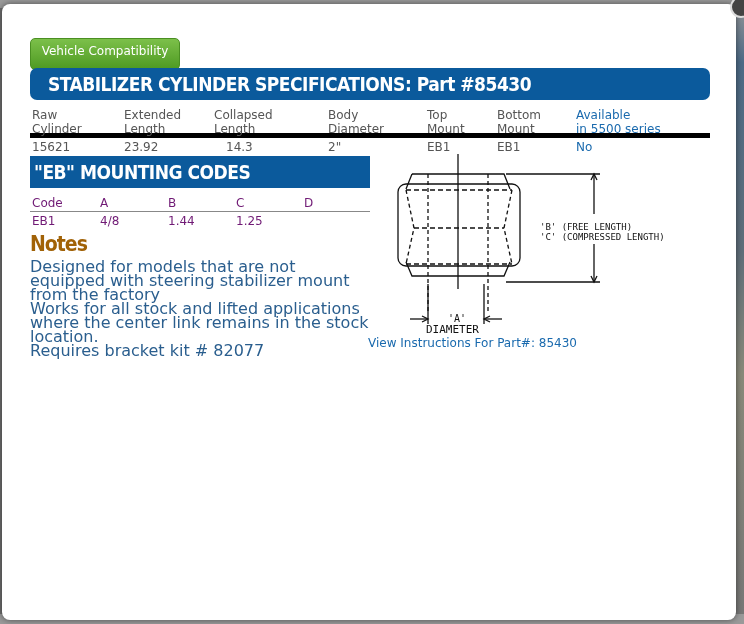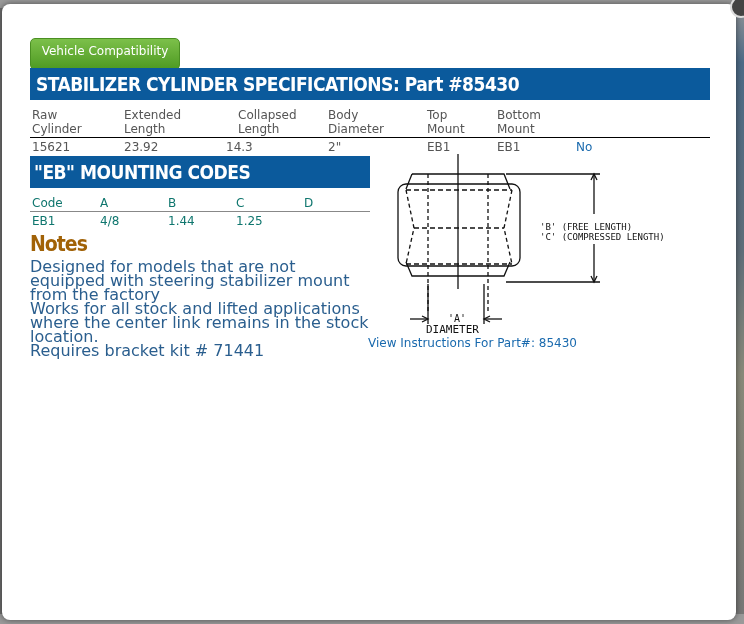--- a/index.html
+++ b/index.html
@@ -5,29 +5,29 @@
     * { box-sizing: border-box; margin: 0; padding: 0; }
     html, body { width: 744px; height: 624px; overflow: hidden; }
     body { background: #6f6f6f; font-family: "DejaVu Sans", sans-serif; position: relative; }
     .bg-strip-top { position: absolute; left: 0; top: 0; width: 744px; height: 8px; background: #9a9a9a; }
     .bg-right { position: absolute; right: 0; top: 0; width: 14px; height: 624px; background: linear-gradient(#9a9a9a, #4d6b87 10%, #5f6e7a 40%, #8a8a7a 60%, #777 100%); }
     .bg-bottom { position: absolute; left: 0; bottom: 0; width: 744px; height: 10px; background: #9a9a9a; }
     .modal { position: absolute; left: 2px; top: 4px; width: 734px; height: 616px; background: #fff; border-radius: 8px; box-shadow: 0 0 6px rgba(0,0,0,0.5); }
     .close-btn { position: absolute; left: 728px; top: -8px; width: 22px; height: 22px; border-radius: 50%; background: #444; border: 2px solid #ddd; }
     .compat-btn { position: absolute; left: 28px; top: 34px; width: 150px; height: 32px; border-radius: 5px; background: linear-gradient(#7cc04a, #4e9a22); color: #fff; font-size: 12px; text-align: center; line-height: 24px; border: 1px solid #4a8f22; font-family: "DejaVu Sans", sans-serif; }
     .banner { position: absolute; background: #0b5a9c; color: #fff; font-family: "DejaVu Sans Condensed", "DejaVu Sans", sans-serif; font-weight: bold; letter-spacing: -0.5px; transform-origin: left center; }
-    .banner-main { left: 28px; top: 64px; width: 680px; height: 32px; font-size: 19px; line-height: 32px; padding-left: 6px; }
+    .banner-main { left: 28px; top: 64px; width: 680px; height: 32px; font-size: 19px; line-height: 32px; padding-left: 18px; border-radius: 7px; }
     .banner-eb { left: 28px; top: 152px; width: 340px; height: 32px; font-size: 19px; line-height: 32px; padding-left: 4px; }
     .spec-table { position: absolute; left: 28px; top: 102px; width: 680px; font-size: 12px; color: #555; }
-    .spec-head { position: relative; height: 32px; border-bottom: 1px solid #000000; }
+    .spec-head { position: relative; height: 32px; border-bottom: 5px solid #000000; }
     .spec-head div, .spec-row div { position: absolute; line-height: 14px; }
     .spec-row { position: relative; height: 16px; }
     .spec-row div { top: 2px; }
     .blue { color: #1a6aae; }
-    .eb-table { position: absolute; left: 28px; top: 190px; width: 340px; font-size: 12px; color: #0f766e; }
+    .eb-table { position: absolute; left: 28px; top: 190px; width: 340px; font-size: 12px; color: #701a75; }
     .eb-head { position: relative; height: 18px; border-bottom: 1px solid #888; }
     .eb-head div, .eb-row div { position: absolute; }
     .eb-row { position: relative; height: 16px; }
     .eb-row div { top: 2px; }
     .notes-title { position: absolute; left: 28px; top: 228px; font-size: 21px; font-weight: bold; color: #a16207; font-family: "DejaVu Sans Condensed", "DejaVu Sans", sans-serif; letter-spacing: -1px; }
     .notes { position: absolute; left: 28px; top: 256px; width: 340px; font-size: 16px; line-height: 14px; color: #2a5e8e; }
     .diagram { position: absolute; left: 386px; top: 150px; width: 320px; height: 180px; }
     .instr-link { position: absolute; left: 366px; top: 332px; font-size: 12px; color: #1a6aae; }
   </style>
 </head>
@@ -41,24 +41,25 @@
   <div class="close-btn"></div>
 
   <div class="compat-btn">Vehicle Compatibility</div>
 
   <div class="banner banner-main">STABILIZER CYLINDER SPECIFICATIONS: Part #85430</div>
 
   <div class="spec-table">
     <div class="spec-head">
       <div style="left:2px;top:2px"><span>Raw</span><br><span>Cylinder</span></div>
       <div style="left:94px;top:2px"><span>Extended</span><br><span>Length</span></div>
-      <div style="left:208px;top:2px"><span>Collapsed</span><br><span>Length</span></div>
+      <div style="left:184px;top:2px"><span>Collapsed</span><br><span>Length</span></div>
       <div style="left:298px;top:2px"><span>Body</span><br><span>Diameter</span></div>
       <div style="left:397px;top:2px"><span>Top</span><br><span>Mount</span></div>
       <div style="left:467px;top:2px"><span>Bottom</span><br><span>Mount</span></div>
+      <div class="blue" style="left:546px;top:2px"><span>Available</span><br><span>in 5500 series</span></div>
     </div>
     <div class="spec-row">
       <div style="left:2px">15621</div>
       <div style="left:94px">23.92</div>
       <div style="left:196px">14.3</div>
       <div style="left:298px">2"</div>
       <div style="left:397px">EB1</div>
       <div style="left:467px">EB1</div>
       <div class="blue" style="left:546px">No</div>
     </div>
@@ -80,21 +81,21 @@
       <div style="left:138px">1.44</div>
       <div style="left:206px">1.25</div>
       <div style="left:274px"></div>
     </div>
   </div>
 
   <div class="notes-title">Notes</div>
   <div class="notes">
     <div>Designed for models that are not equipped with steering stabilizer mount from the factory</div>
     <div>Works for all stock and lifted applications where the center link remains in the stock location.</div>
-    <div>Requires bracket kit # 71441</div>
+    <div>Requires bracket kit # 82077</div>
   </div>
 
   <svg class="diagram" viewBox="0 0 320 180" width="320" height="180">
     <g fill="none" stroke="#111" stroke-width="1.3">
 
       <line x1="70" y1="0" x2="70" y2="90"></line>
       <line x1="70" y1="90" x2="70" y2="135"></line>
 
       <path d="M24 20 L18 35 M24 20 L116 20 L122 35"></path>
 

